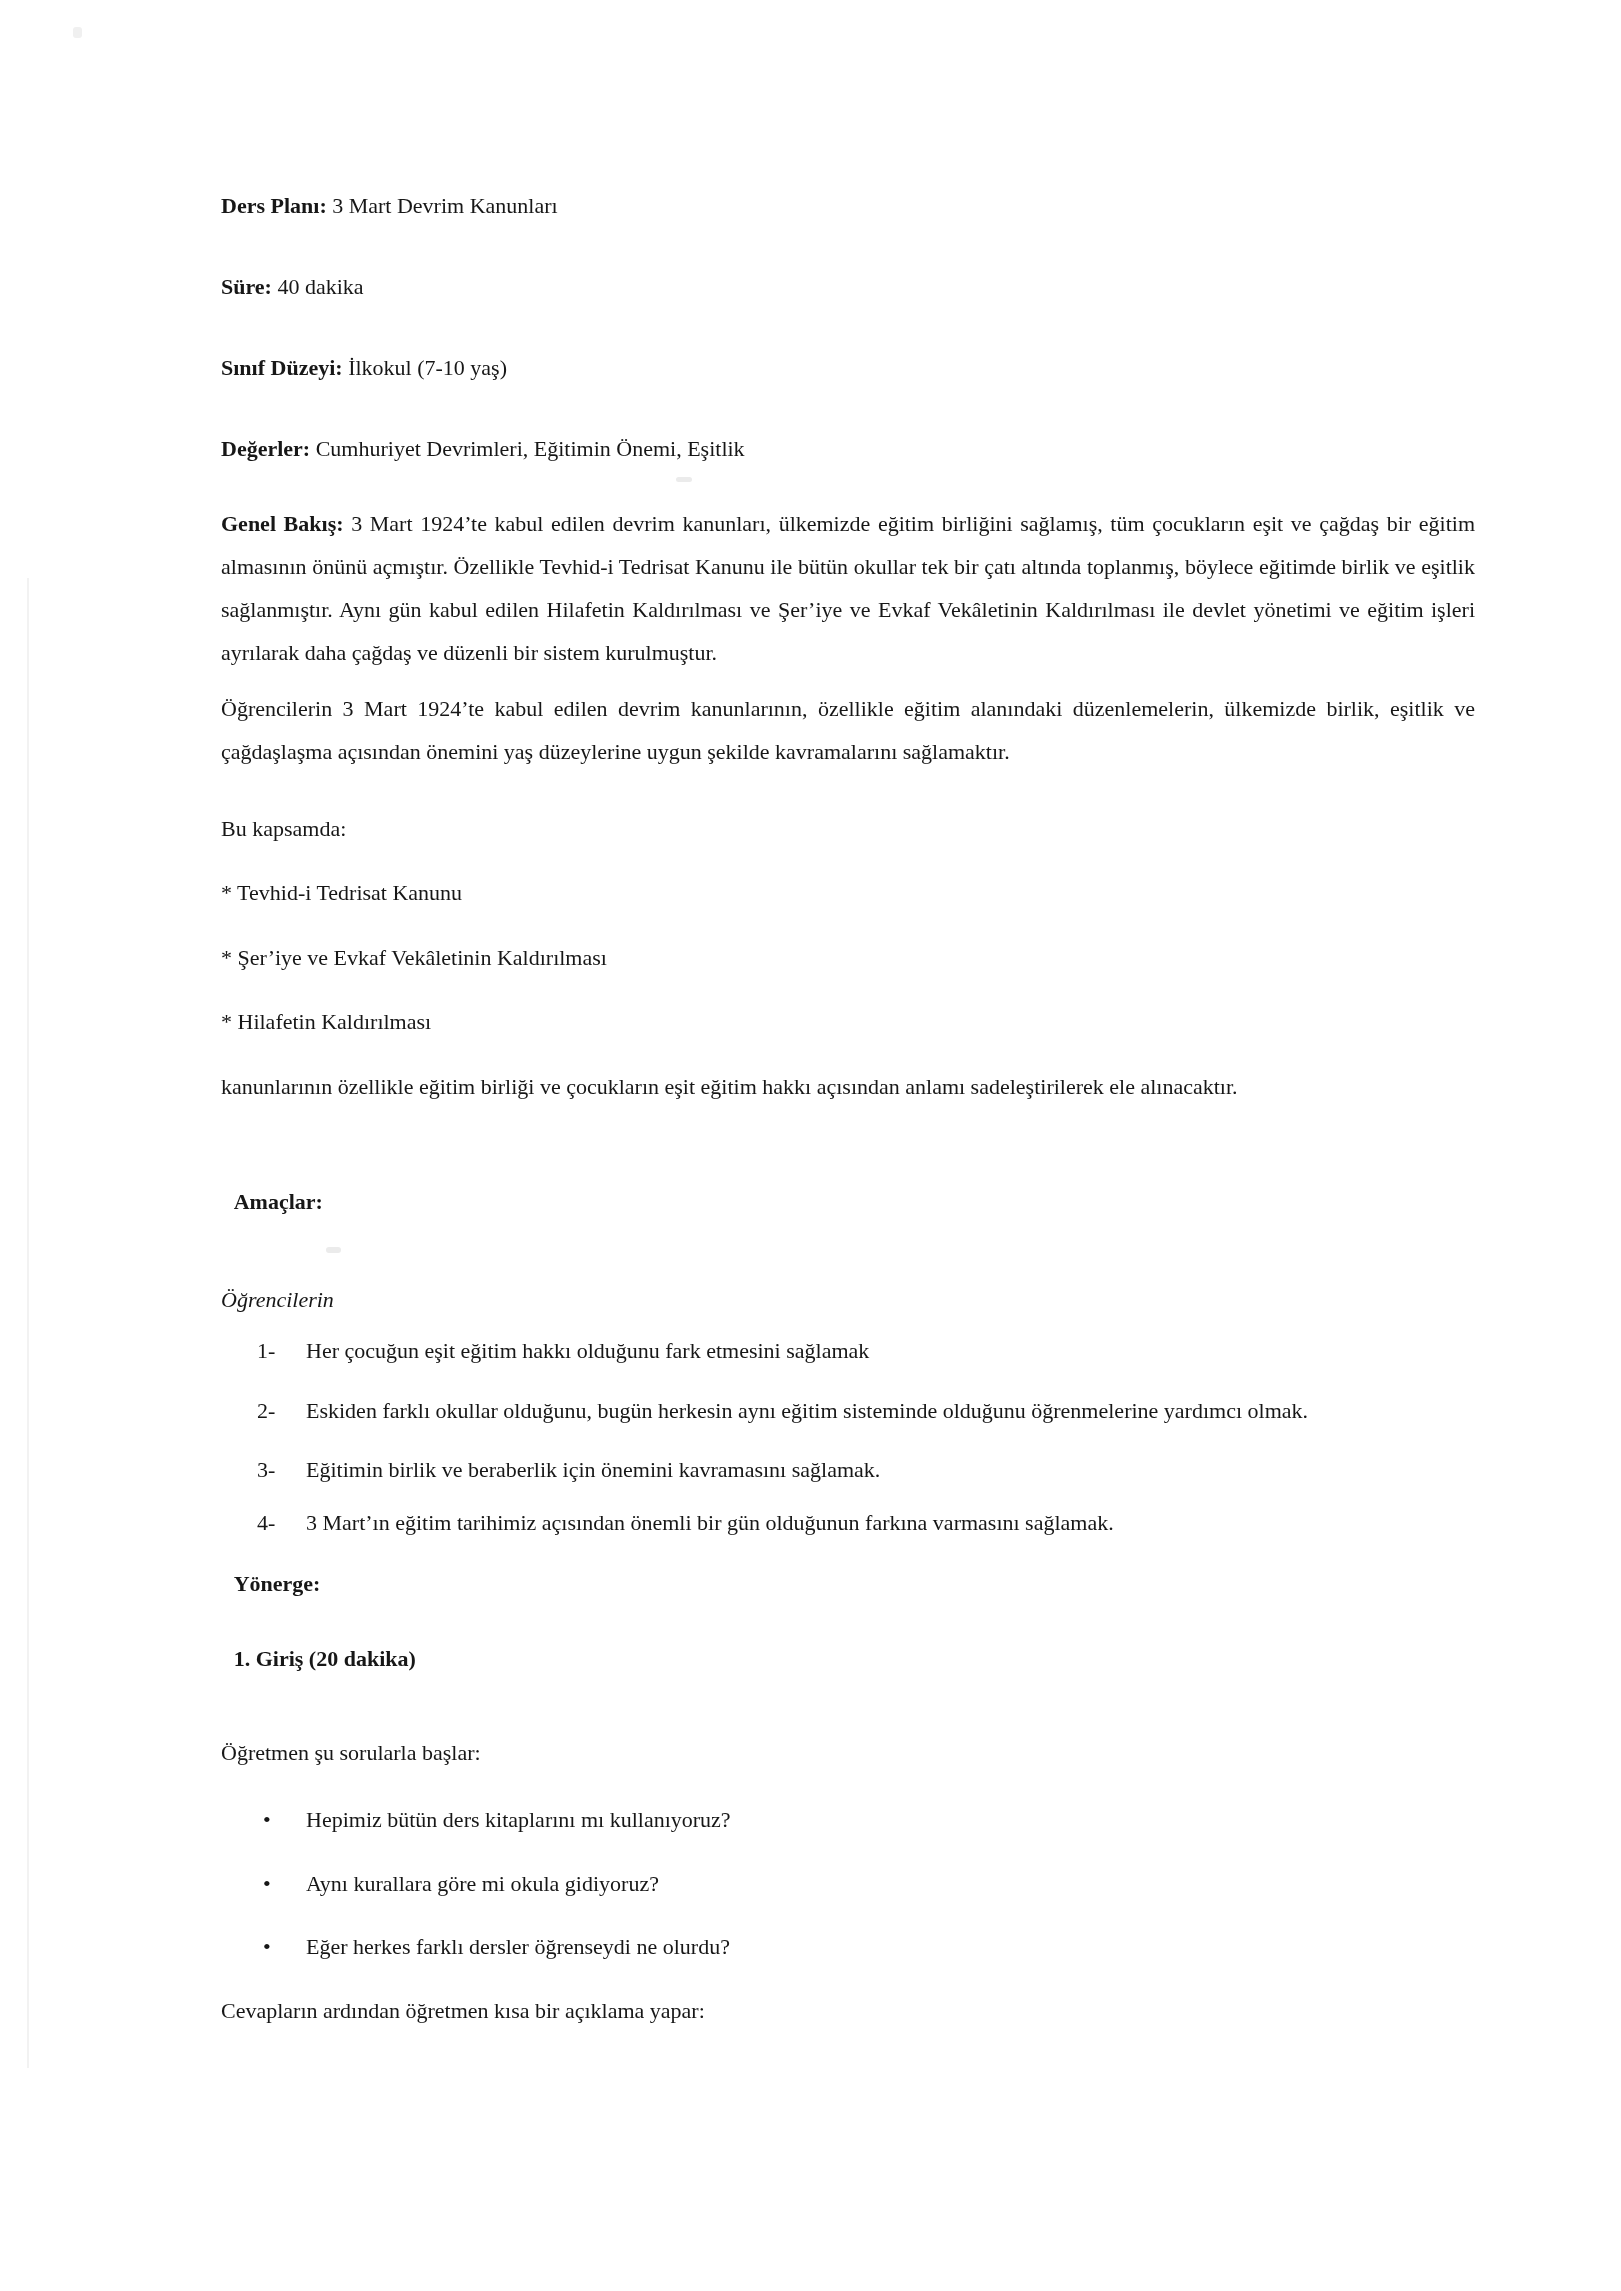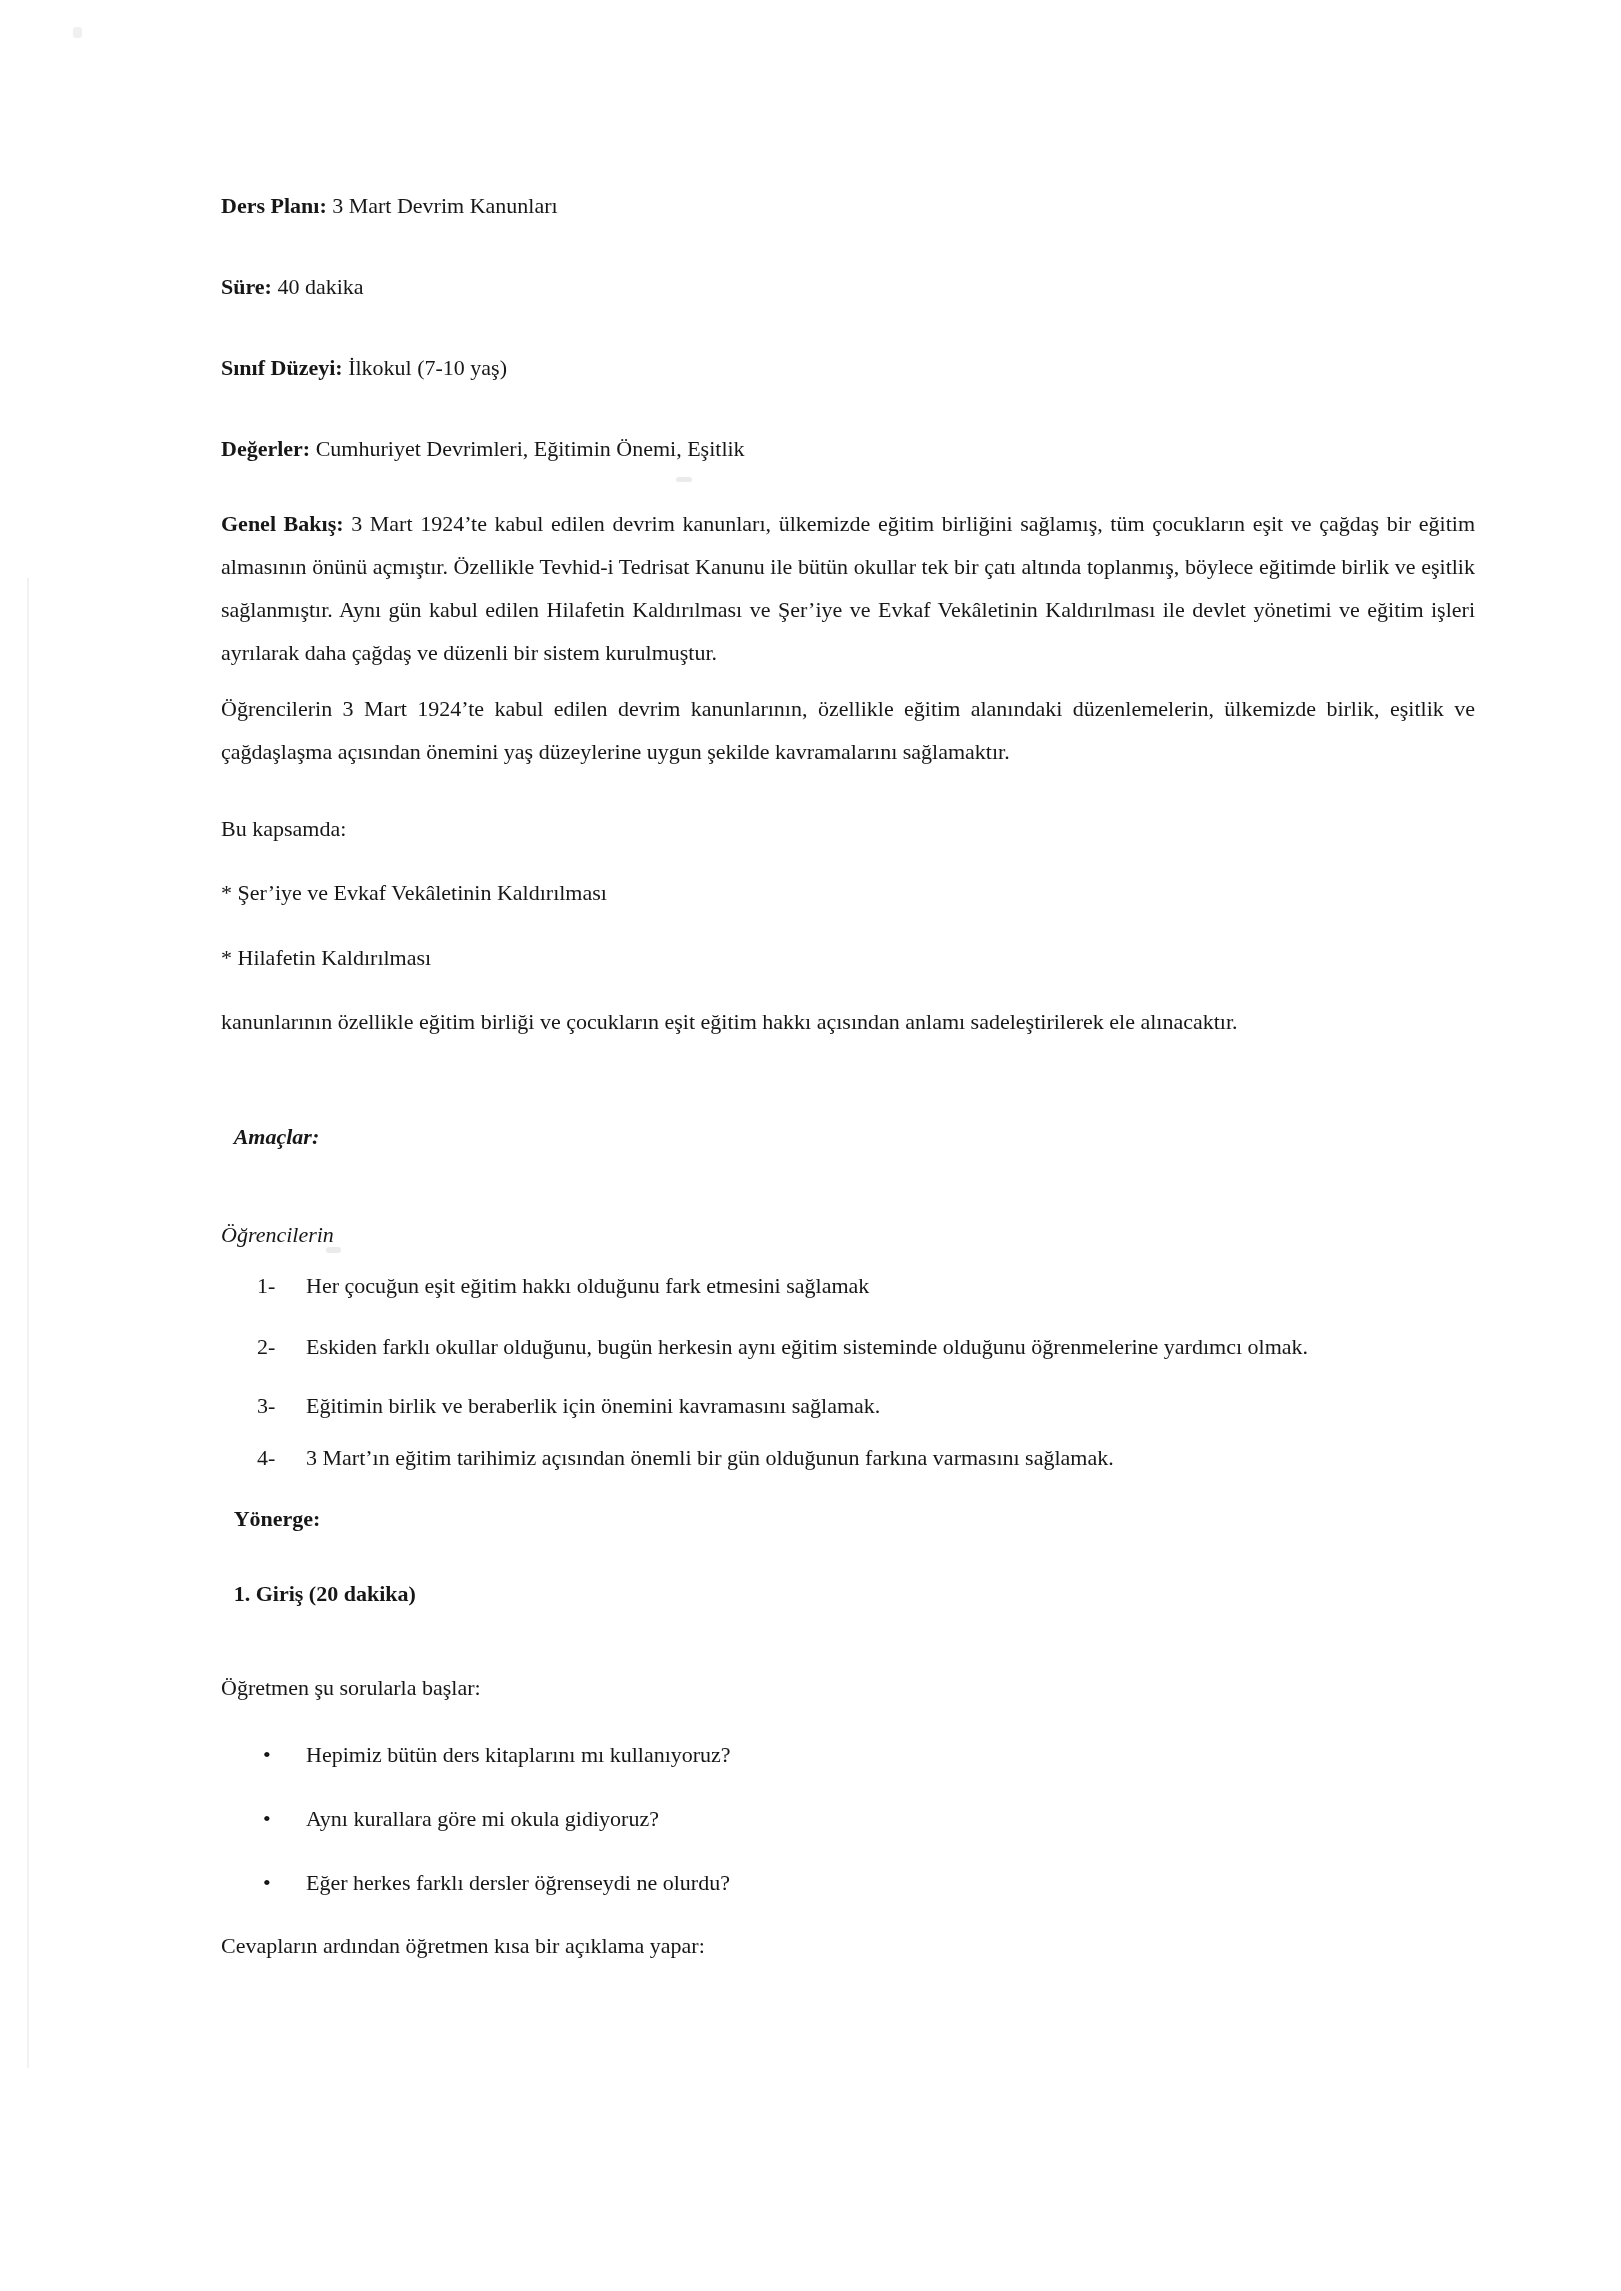--- a/index.html
+++ b/index.html
@@ -20,21 +20,21 @@
   .meta        { margin-bottom: 38px; }
   .meta-last   { margin-bottom: 32px; }
 
   .p-overview  { text-align: justify; margin-bottom: 12.7px; }
   .p-purpose   { text-align: justify; margin-bottom: 34px; }
   .l-scope     { margin-bottom: 21.6px; }
   .l-star      { margin-bottom: 21.6px; }
   .p-outro     { text-align: justify; margin-bottom: 72px; }
 
   .h-ind       { font-weight: bold; margin-left: 12.7px; }
-  .h-goals     { margin-bottom: 55px; font-style: italic; }
+  .h-goals     { margin-bottom: 55px; }
   .l-students  { margin-bottom: 7.8px; font-style: italic; }
 
   .goal        { display: flex; }
   .goal .num   { flex: 0 0 49px; margin-left: 36px; }
   .goal .txt   { flex: 1; text-align: justify; }
   .g1 { margin-bottom: 17.6px; }
   .g2 { margin-bottom: 15.7px; }
   .g3 { margin-bottom: 9.8px; }
   .g4 { margin-bottom: 17.6px; }
 
@@ -82,20 +82,21 @@
   </p>
 
   <p class="ln p-overview">
     <span class="b">Genel Bakış:</span><span> 3 Mart 1924’te kabul edilen devrim kanunları, ülkemizde eğitim birliğini sağlamış, tüm çocukların eşit ve çağdaş bir eğitim almasının önünü açmıştır. Özellikle Tevhid-i Tedrisat Kanunu ile bütün okullar tek bir çatı altında toplanmış, böylece eğitimde birlik ve eşitlik sağlanmıştır. Aynı gün kabul edilen Hilafetin Kaldırılması ve Şer’iye ve Evkaf Vekâletinin Kaldırılması ile devlet yönetimi ve eğitim işleri ayrılarak daha çağdaş ve düzenli bir sistem kurulmuştur.</span>
   </p>
 
   <p class="ln p-purpose">Öğrencilerin 3 Mart 1924’te kabul edilen devrim kanunlarının, özellikle eğitim alanındaki düzenlemelerin, ülkemizde birlik, eşitlik ve çağdaşlaşma açısından önemini yaş düzeylerine uygun şekilde kavramalarını sağlamaktır.</p>
 
   <p class="ln l-scope">Bu kapsamda:</p>
 
+  <p class="ln l-star">* Tevhid-i Tedrisat Kanunu</p>
   <p class="ln l-star">* Şer’iye ve Evkaf Vekâletinin Kaldırılması</p>
   <p class="ln l-star">* Hilafetin Kaldırılması</p>
 
   <p class="ln p-outro">kanunlarının özellikle eğitim birliği ve çocukların eşit eğitim hakkı açısından anlamı sadeleştirilerek ele alınacaktır.</p>
 
   <p class="ln h-ind h-goals">Amaçlar:</p>
 
   <p class="ln l-students">Öğrencilerin</p>
 
   <div class="ln goal g1">

